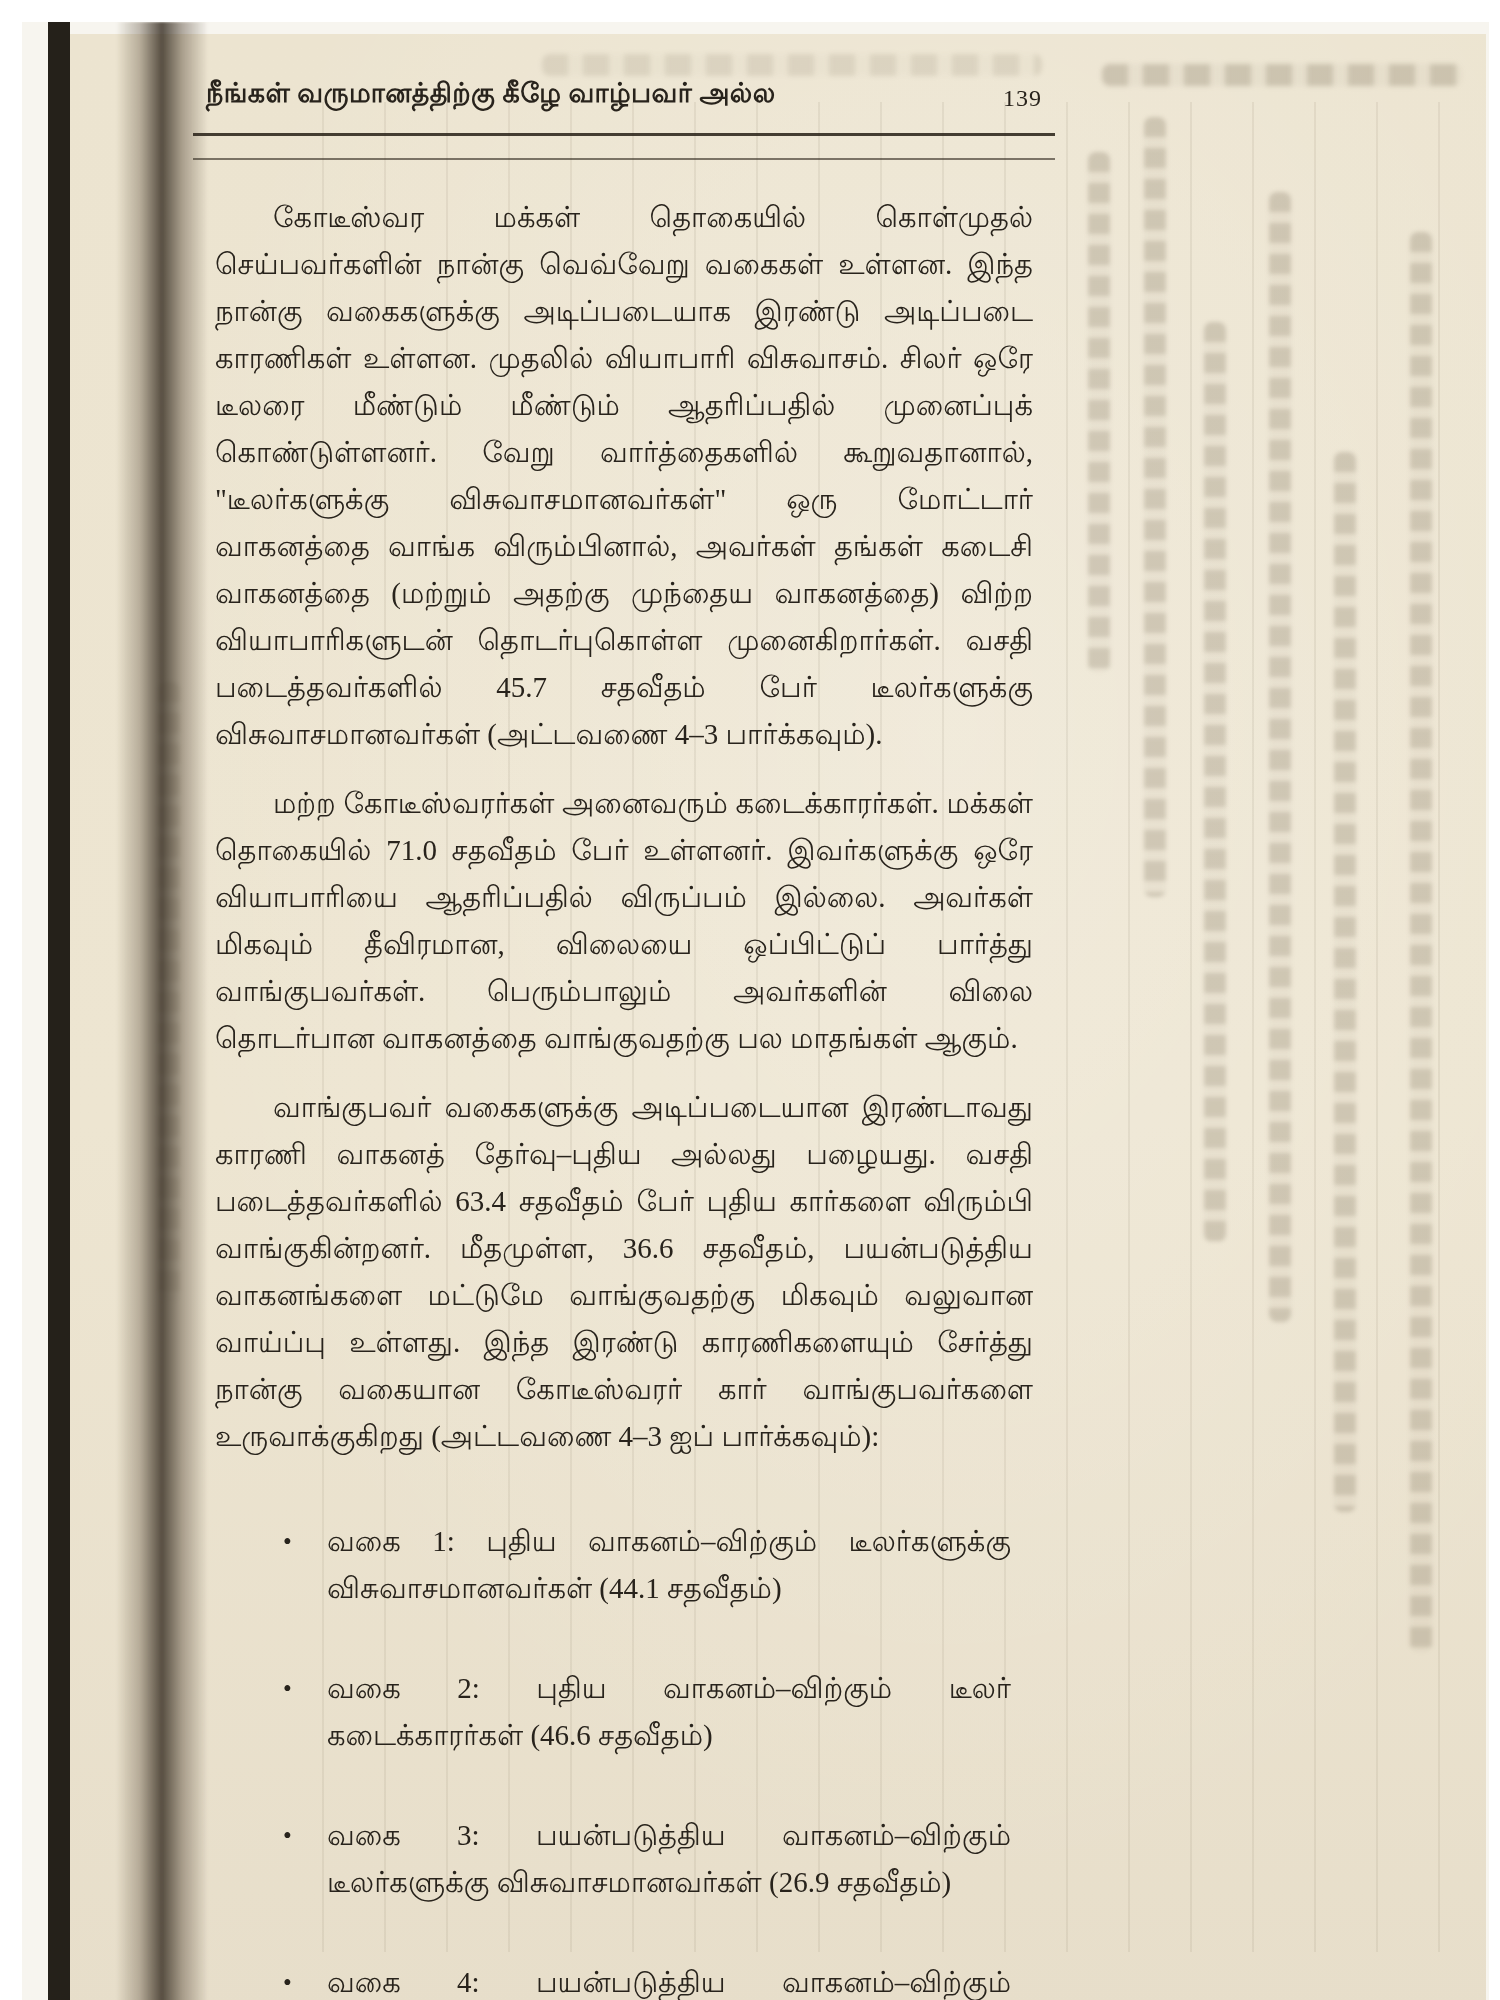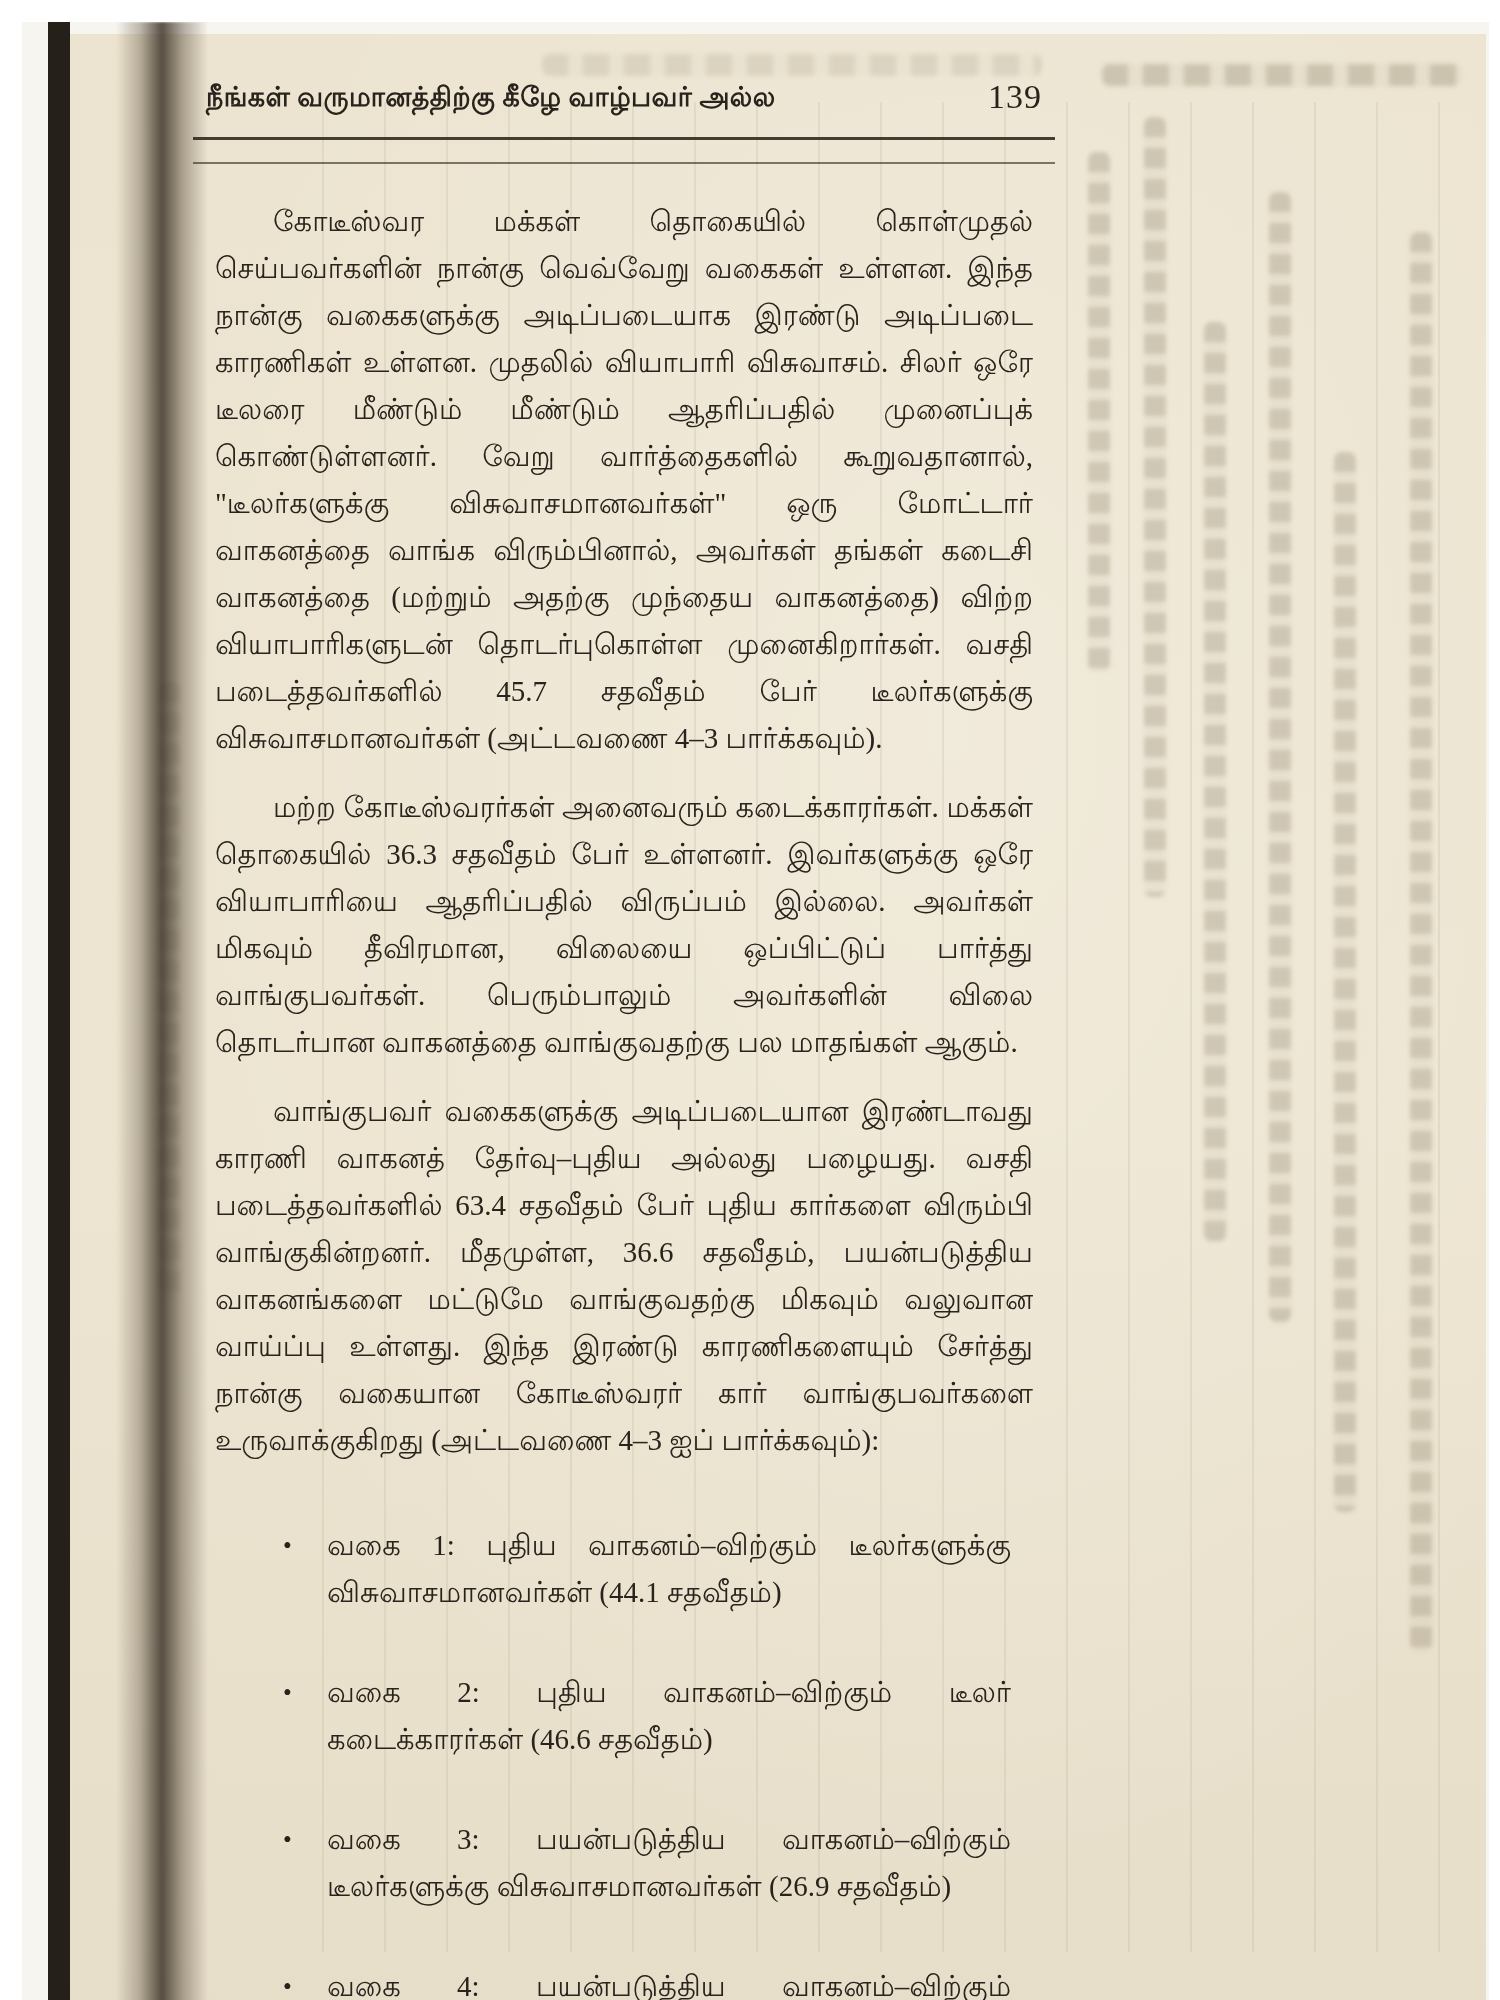--- a/index.html
+++ b/index.html
@@ -54,21 +54,21 @@
       rgba(118,106,84,0.28) 0 26px, rgba(118,106,84,0.05) 26px 41px);
     filter:blur(2.5px);
   }
   
   .content {
     position:absolute; left:160px; top:34px; width:884px; z-index:3;
     color:#28231c;
   }
   .header-row { display:flex; justify-content:space-between; align-items:flex-end; padding:0 2px; }
   .running-title { font-size:27px; font-weight:bold; letter-spacing:0.4px; }
-  .page-number { font-size:34px; letter-spacing:1px; }
+  .page-number { font-size:24px; letter-spacing:1px; }
   .header-rule {
     margin-top:10px; height:8px;
     border-top:3px solid rgba(45,38,28,0.88);
     border-bottom:2px solid rgba(45,38,28,0.60);
   }
   .body-text { margin-top:12px; font-size:29px; line-height:47px; text-align:justify; }
   .para { text-indent:58px; }
   .bullets { list-style:none; margin:14px 0 0 46px; }
   .bullets li { display:flex; margin-bottom:9px; }
   .bullet-dot { flex:0 0 44px; font-size:25px; line-height:47px; }
@@ -103,21 +103,21 @@
   <div class="content">
 
     <div class="header-row">
       <span class="running-title">நீங்கள் வருமானத்திற்கு கீழே வாழ்பவர் அல்ல</span>
       <span class="page-number">139</span>
     </div>
     <div class="header-rule"></div>
 
     <div class="body-text">
       <p class="para">கோடீஸ்வர மக்கள் தொகையில் கொள்முதல் செய்பவர்களின் நான்கு வெவ்வேறு வகைகள் உள்ளன. இந்த நான்கு வகைகளுக்கு அடிப்படையாக இரண்டு அடிப்படை காரணிகள் உள்ளன. முதலில் வியாபாரி விசுவாசம். சிலர் ஒரே டீலரை மீண்டும் மீண்டும் ஆதரிப்பதில் முனைப்புக் கொண்டுள்ளனர். வேறு வார்த்தைகளில் கூறுவதானால், "டீலர்களுக்கு விசுவாசமானவர்கள்" ஒரு மோட்டார் வாகனத்தை வாங்க விரும்பினால், அவர்கள் தங்கள் கடைசி வாகனத்தை (மற்றும் அதற்கு முந்தைய வாகனத்தை) விற்ற வியாபாரிகளுடன் தொடர்புகொள்ள முனைகிறார்கள். வசதி படைத்தவர்களில் 45.7 சதவீதம் பேர் டீலர்களுக்கு விசுவாசமானவர்கள் (அட்டவணை 4–3 பார்க்கவும்).</p>
-      <p class="para">மற்ற கோடீஸ்வரர்கள் அனைவரும் கடைக்காரர்கள். மக்கள் தொகையில் 36.3 சதவீதம் பேர் உள்ளனர். இவர்களுக்கு ஒரே வியாபாரியை ஆதரிப்பதில் விருப்பம் இல்லை. அவர்கள் மிகவும் தீவிரமான, விலையை ஒப்பிட்டுப் பார்த்து வாங்குபவர்கள். பெரும்பாலும் அவர்களின் விலை தொடர்பான வாகனத்தை வாங்குவதற்கு பல மாதங்கள் ஆகும்.</p>
+      <p class="para">மற்ற கோடீஸ்வரர்கள் அனைவரும் கடைக்காரர்கள். மக்கள் தொகையில் 71.0 சதவீதம் பேர் உள்ளனர். இவர்களுக்கு ஒரே வியாபாரியை ஆதரிப்பதில் விருப்பம் இல்லை. அவர்கள் மிகவும் தீவிரமான, விலையை ஒப்பிட்டுப் பார்த்து வாங்குபவர்கள். பெரும்பாலும் அவர்களின் விலை தொடர்பான வாகனத்தை வாங்குவதற்கு பல மாதங்கள் ஆகும்.</p>
       <p class="para">வாங்குபவர் வகைகளுக்கு அடிப்படையான இரண்டாவது காரணி வாகனத் தேர்வு–புதிய அல்லது பழையது. வசதி படைத்தவர்களில் 63.4 சதவீதம் பேர் புதிய கார்களை விரும்பி வாங்குகின்றனர். மீதமுள்ள, 36.6 சதவீதம், பயன்படுத்திய வாகனங்களை மட்டுமே வாங்குவதற்கு மிகவும் வலுவான வாய்ப்பு உள்ளது. இந்த இரண்டு காரணிகளையும் சேர்த்து நான்கு வகையான கோடீஸ்வரர் கார் வாங்குபவர்களை உருவாக்குகிறது (அட்டவணை 4–3 ஐப் பார்க்கவும்):</p>
 
       <ul class="bullets">
         <li>
           <span class="bullet-dot">•</span>
           <span class="bullet-text">வகை 1: புதிய வாகனம்–விற்கும் டீலர்களுக்கு விசுவாசமானவர்கள் (44.1 சதவீதம்)</span>
         </li>
         <li>
           <span class="bullet-dot">•</span>
           <span class="bullet-text">வகை 2: புதிய வாகனம்–விற்கும் டீலர் கடைக்காரர்கள் (46.6 சதவீதம்)</span>

